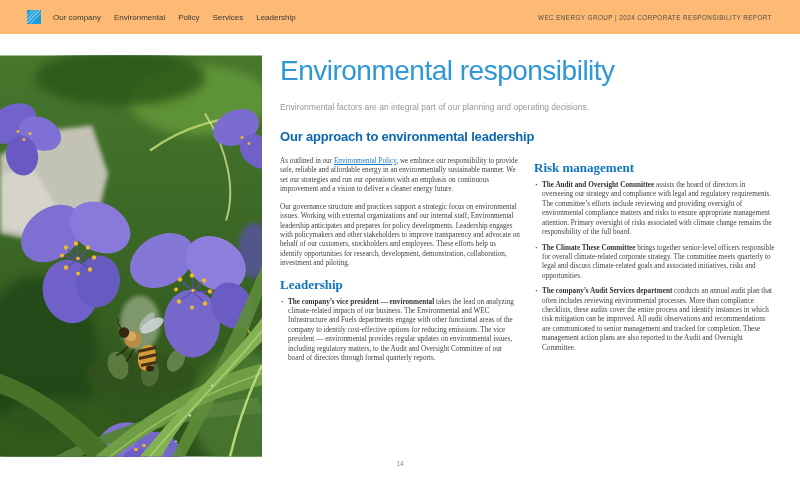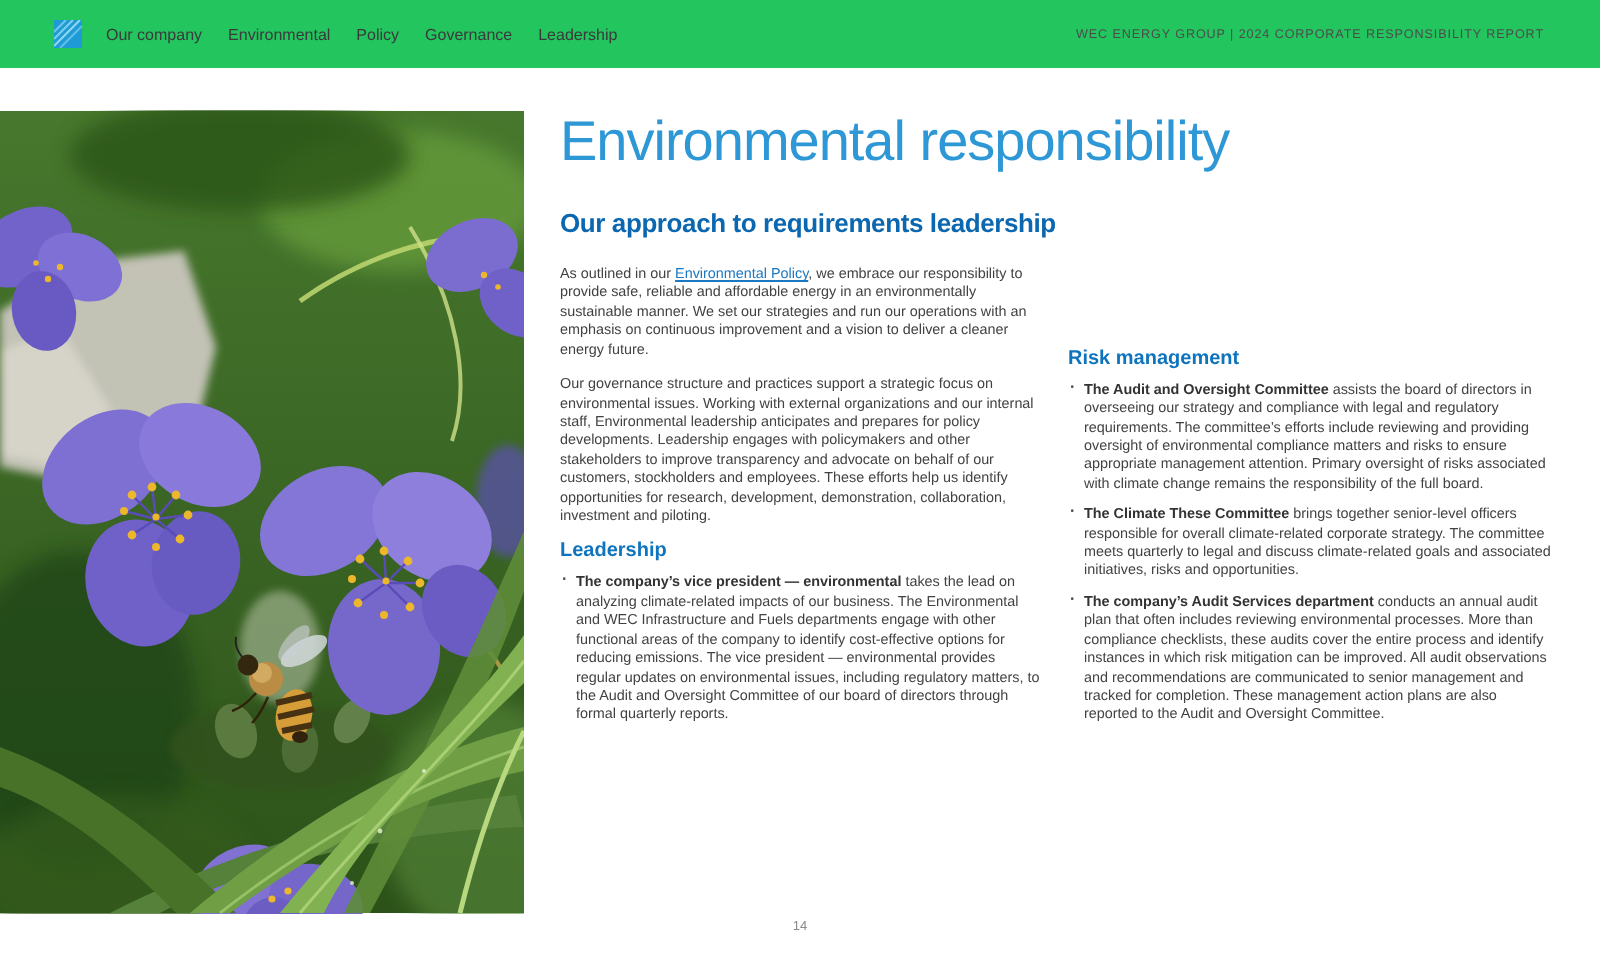--- a/index.html
+++ b/index.html
@@ -1,42 +1,42 @@
 <!DOCTYPE html>
 <html><head>
 <meta charset="utf-8">
 <style>
   * { margin:0; padding:0; box-sizing:border-box; }
   html,body { background:#fff; }
   body { font-family:"Liberation Sans", sans-serif; }
   .page { position:relative; width:800px; height:485px; background:#fff; overflow:hidden; }
 
   
-  .header { position:absolute; top:0; left:0; width:800px; height:34px; display:flex; align-items:center; background:#22c55e; }
+  .header { position:absolute; top:0; left:0; width:800px; height:34px; display:flex; align-items:center; background:#fdba74; }
   .logo { margin-left:27px; width:14px; height:14px; display:block; cursor:pointer; }
   .nav { display:flex; gap:13px; margin-left:12px; }
   .nav-item { font-size:8px; color:#3a3a3a; font-weight:400; cursor:pointer; white-space:nowrap; }
   .report-label { margin-left:auto; margin-right:28px; font-size:6.3px; letter-spacing:.45px; color:#4c4c4c; white-space:nowrap; }
 
   
   .photo { position:absolute; left:0; top:55px; width:262px; height:402px; }
   .photo svg { display:block; width:100%; height:100%; }
 
   
   .content { position:absolute; left:280px; top:48px; width:496px; }
   .title { font-size:28px; font-weight:400; letter-spacing:-.5px; color:#2e97d6; margin-top:7px; }
   .subtitle { margin-top:15px; font-size:8.5px; color:#969696; }
   .section-heading { margin-top:17px; font-size:13px; font-weight:700; color:#0b67af; letter-spacing:-.2px; }
-  .columns { margin-top:13px; display:flex; gap:14px; align-items:flex-end; }
+  .columns { margin-top:13px; display:flex; gap:14px; align-items:flex-start;font-family:Liberation Serif, serif; }
   .col-left { width:240px; }
   .col-right { width:242px; }
   .body-text, .bullet-text { font-size:7.2px; line-height:1.31; color:#424242; }
   .body-text { margin-bottom:8px; }
   .inline-link { color:#1b78c2; text-decoration:underline; cursor:pointer; }
-  .subhead { font-size:10px; font-weight:700; color:#0e74be; margin:3px 0 5px 0; }
+  .subhead { font-size:13px; font-weight:700; color:#0e74be; margin:3px 0 5px 0; }
   .bullets { list-style:none; }
   .bullets li { position:relative; padding-left:8px; margin-bottom:6px; }
   .bullets li::before { content:"·"; position:absolute; left:1px; top:-1px; font-weight:700; color:#424242; font-size:8px; }
   .lead { font-weight:700; color:#333; }
 
   .page-number { position:absolute; left:0; top:460px; width:800px; text-align:center; font-size:6.5px; color:#8b8b8b; }
 </style>
 </head>
 <body>
 
@@ -49,21 +49,21 @@
         <line x1="0" y1="13" x2="13" y2="0"></line>
         <line x1="0" y1="9.5" x2="9.5" y2="0" opacity=".85"></line>
         <line x1="0" y1="6" x2="6" y2="0" opacity=".7"></line>
         <line x1="3" y1="14" x2="14" y2="3" opacity=".6"></line>
       </g>
     </svg>
     <div class="nav">
       <span class="nav-item">Our company</span>
       <span class="nav-item">Environmental</span>
       <span class="nav-item">Policy</span>
-      <span class="nav-item">Governance</span>
+      <span class="nav-item">Services</span>
       <span class="nav-item">Leadership</span>
     </div>
     <span class="report-label">WEC ENERGY GROUP | 2024 CORPORATE RESPONSIBILITY REPORT</span>
   </div>
 
   <div class="photo">
     <svg viewBox="0 0 262 401">
       <defs>
         <linearGradient id="bg" x1="0" y1="0" x2="0" y2="1">
           <stop offset="0" stop-color="#47782d"></stop>
@@ -207,21 +207,22 @@
         <path d="M230,401 C240,360 252,330 262,310" stroke="#b8d87f" stroke-width="2.5" fill="none"></path>
         <circle cx="190" cy="360" r="1.2" fill="#e8f4d0" opacity=".8"></circle>
         <circle cx="212" cy="330" r="1" fill="#e8f4d0" opacity=".8"></circle>
         <circle cx="176" cy="386" r="1" fill="#e8f4d0" opacity=".8"></circle>
       </g>
     </svg>
   </div>
 
   <div class="content">
     <div class="title">Environmental responsibility</div>
-    <div class="section-heading">Our approach to requirements leadership</div>
+    <div class="subtitle">Environmental factors are an integral part of our planning and operating decisions.</div>
+    <div class="section-heading">Our approach to environmental leadership</div>
 
     <div class="columns">
       <div class="col-left">
         <p class="body-text"><span>As outlined in our </span><span class="inline-link">Environmental Policy</span><span>, we embrace our responsibility to provide safe, reliable and affordable energy in an environmentally sustainable manner. We set our strategies and run our operations with an emphasis on continuous improvement and a vision to deliver a cleaner energy future.</span></p>
         <p class="body-text">Our governance structure and practices support a strategic focus on environmental issues. Working with external organizations and our internal staff, Environmental leadership anticipates and prepares for policy developments. Leadership engages with policymakers and other stakeholders to improve transparency and advocate on behalf of our customers, stockholders and employees. These efforts help us identify opportunities for research, development, demonstration, collaboration, investment and piloting.</p>
 
         <div class="subhead">Leadership</div>
         <ul class="bullets">
           <li class="bullet-text"><span class="lead">The company’s vice president — environmental</span><span> takes the lead on analyzing climate-related impacts of our business. The Environmental and WEC Infrastructure and Fuels departments engage with other functional areas of the company to identify cost-effective options for reducing emissions. The vice president — environmental provides regular updates on environmental issues, including regulatory matters, to the Audit and Oversight Committee of our board of directors through formal quarterly reports.</span></li>
         </ul>

